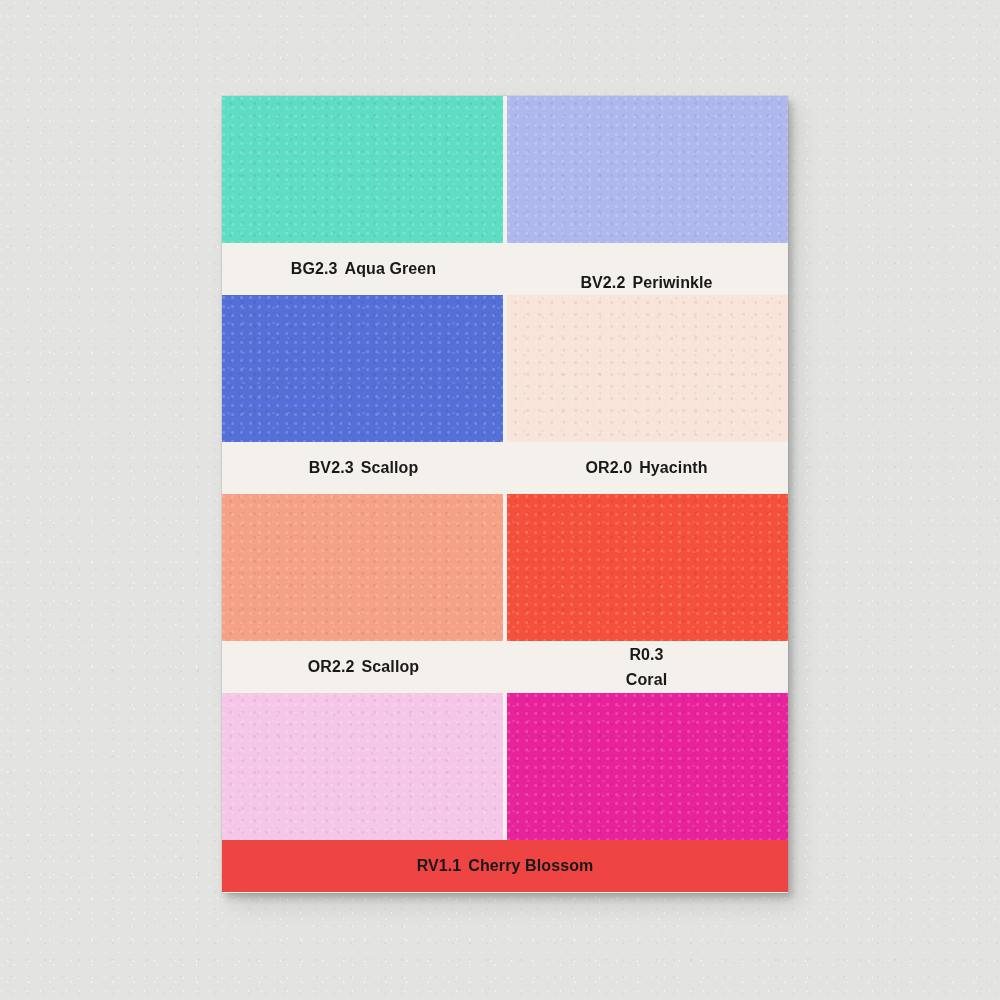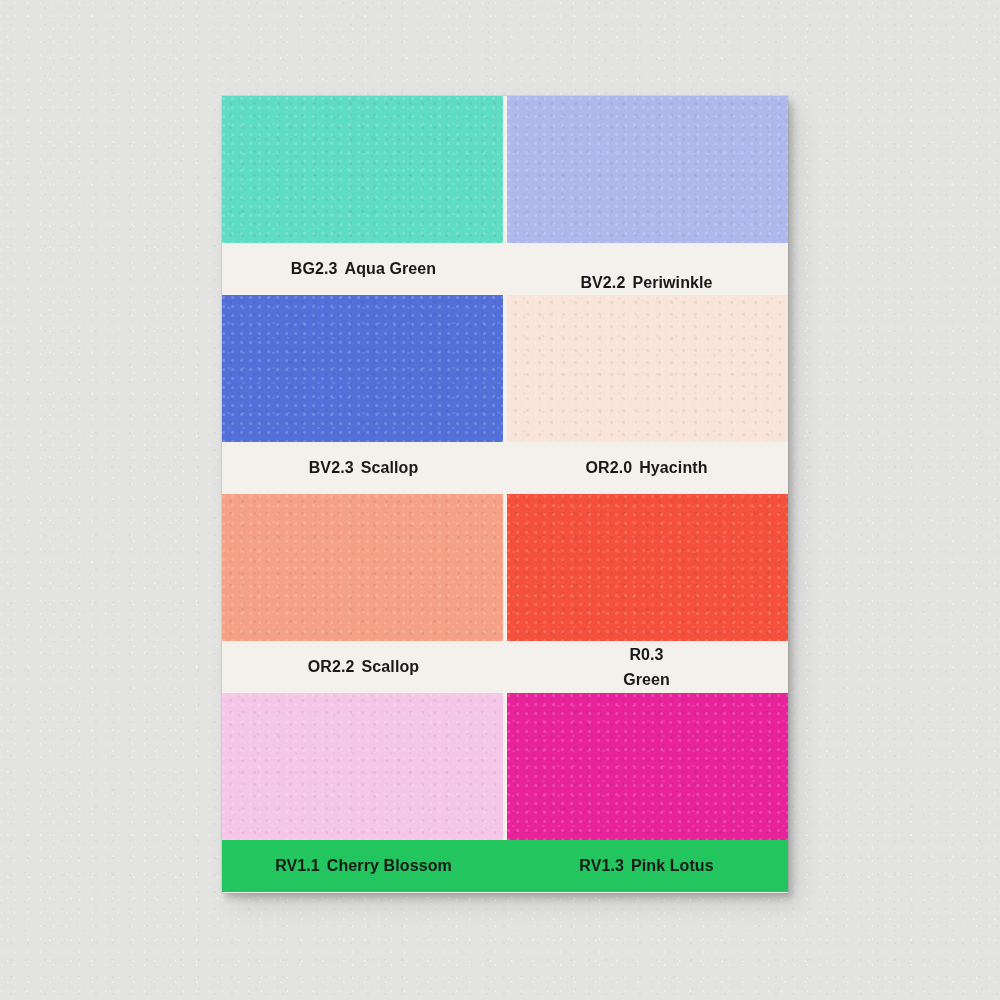--- a/index.html
+++ b/index.html
@@ -141,35 +141,31 @@
       <div class="swatch" style="background-color: rgb(244, 161, 133);"></div>
       <div class="swatch" style="background-color: rgb(244, 80, 60);"></div>
     </div>
     <div class="label-pair" style="background: rgb(244, 241, 236); text-align: right;">
       <div class="label" style="color: rgb(25, 25, 26);">
         <span class="code">OR2.2</span>
         <span class="name">Scallop</span>
       </div>
       <div class="label" style="color: rgb(25, 25, 26); flex-direction: column;">
         <span class="code">R0.3</span>
-        <span class="name">Green</span>
+        <span class="name">Coral</span>
       </div>
     </div>
   </div>
 
   <div class="row">
     <div class="swatch-pair">
       <div class="swatch" style="background-color: rgb(245, 198, 232);"></div>
       <div class="swatch" style="background-color: rgb(232, 34, 155);"></div>
     </div>
-    <div class="label-pair" style="background: #22c55e;">
+    <div class="label-pair" style="background: #ef4444;">
       <div class="label" style="color: rgb(25, 25, 26);">
         <span class="code">RV1.1</span>
         <span class="name">Cherry Blossom</span>
-      </div>
-      <div class="label" style="color: rgb(25, 25, 26);">
-        <span class="code">RV1.3</span>
-        <span class="name">Pink Lotus</span>
       </div>
     </div>
   </div>
 
 </div>
 
 </body></html>

